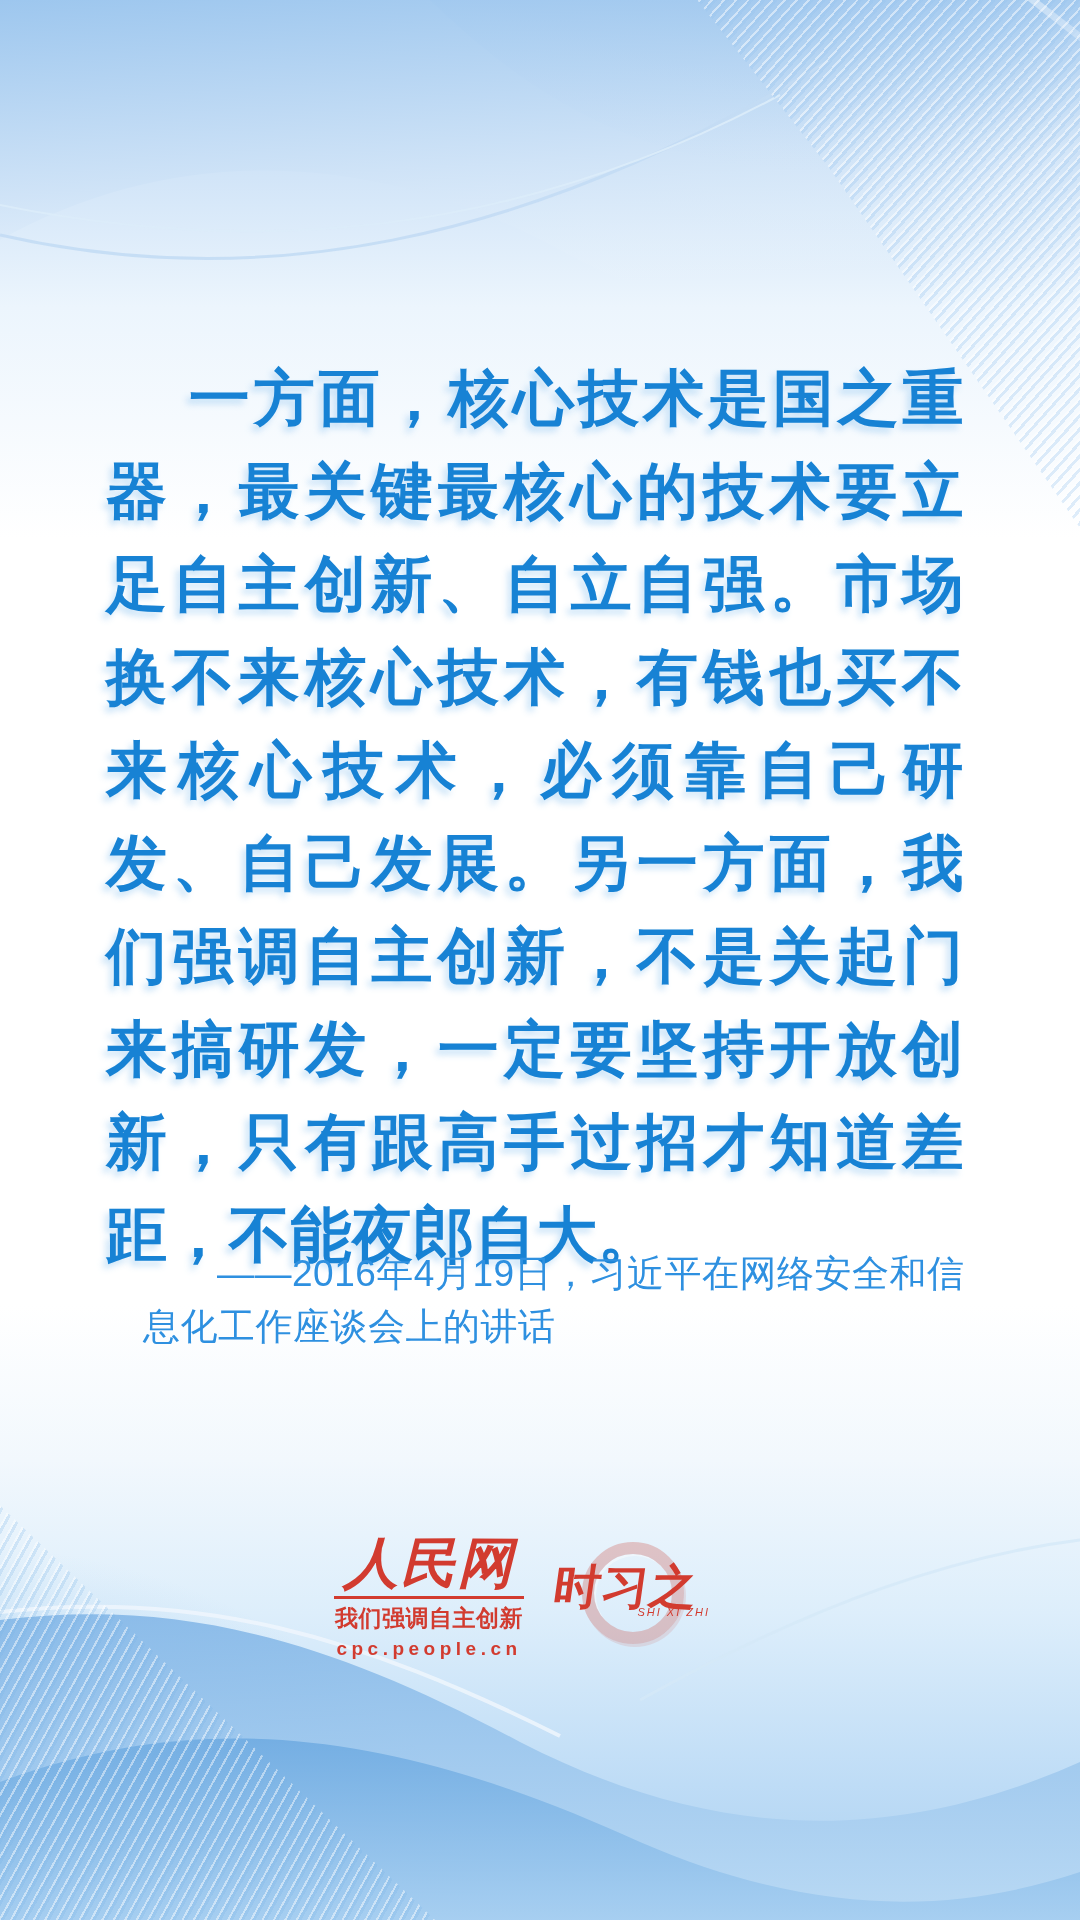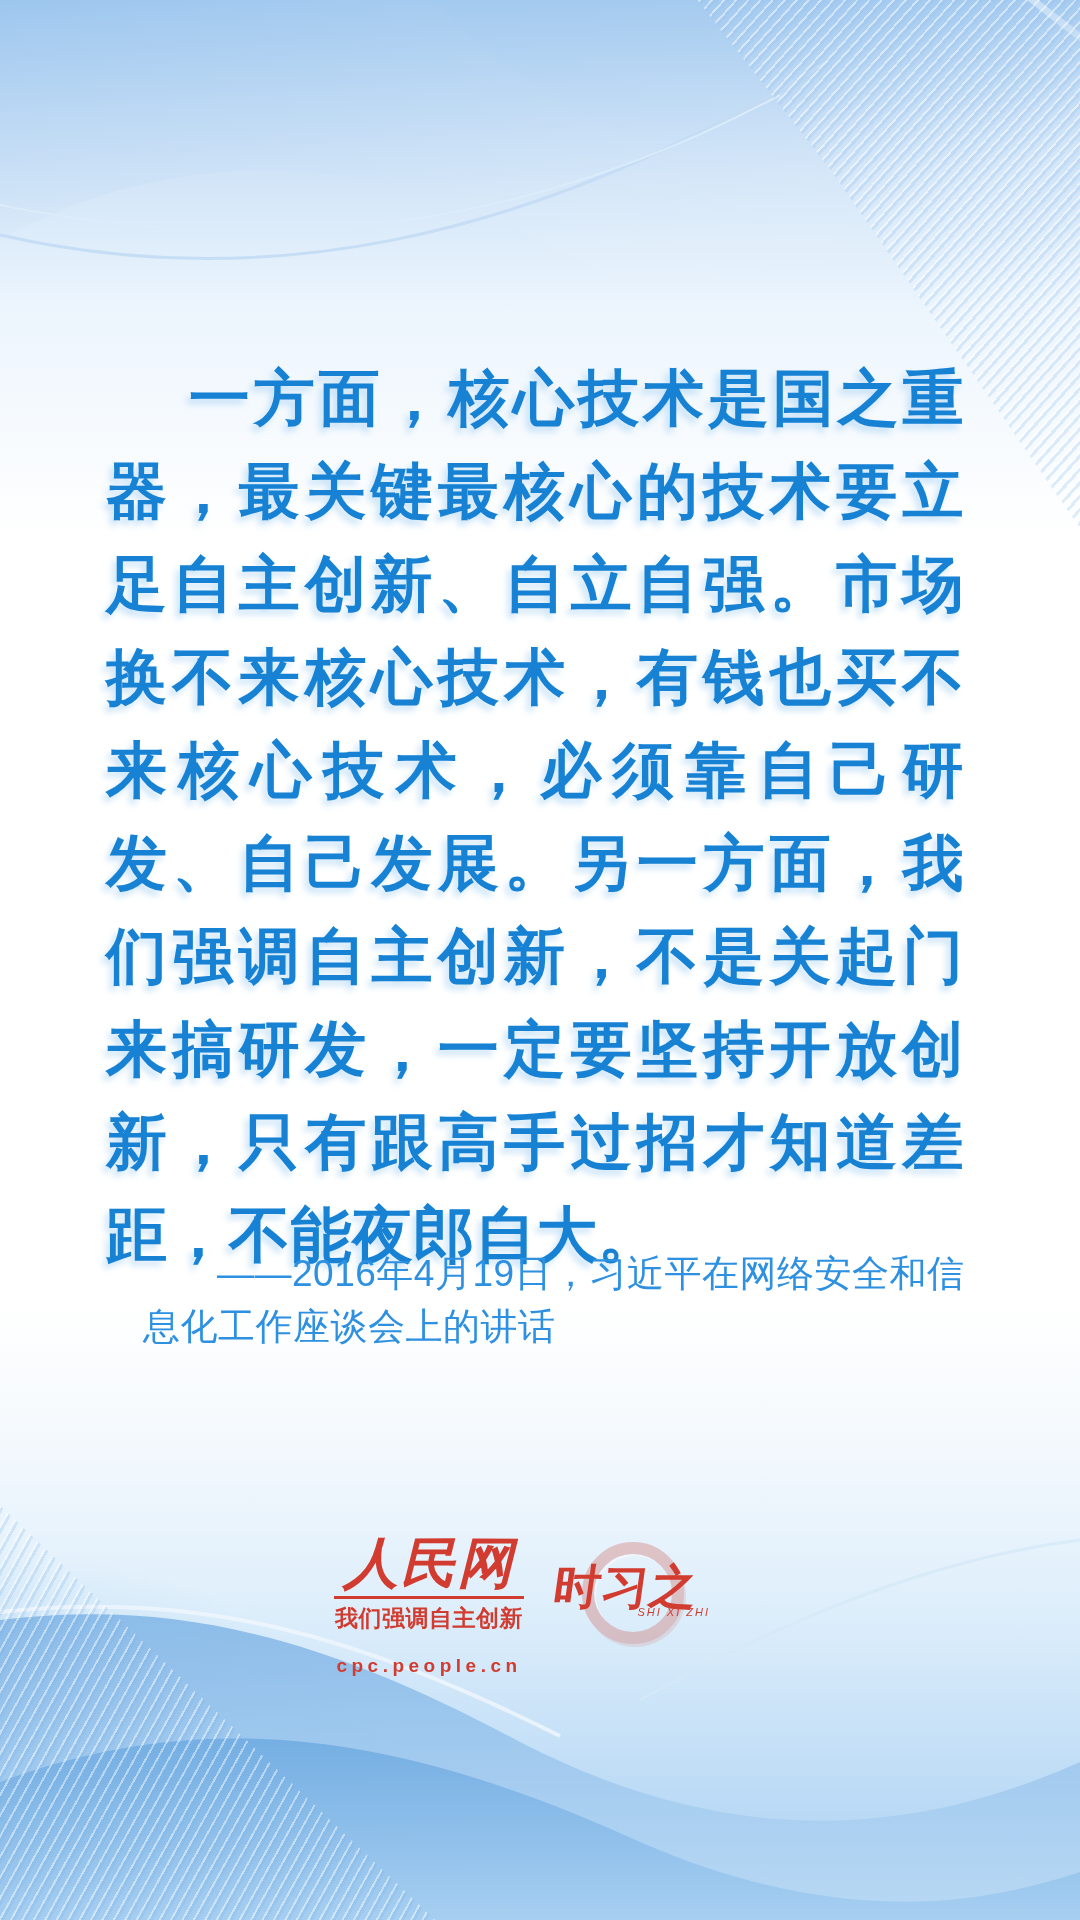--- a/index.html
+++ b/index.html
@@ -73,21 +73,21 @@
     display: flex; justify-content: center; align-items: flex-start; gap: 30px;
   }
   .pd-logo { width: 190px; text-align: center; color: #d23b2f; }
   .pd-script {
     font-size: 55px; line-height: 60px; font-weight: 700; font-style: italic;
     font-family: "Liberation Serif", "DejaVu Serif", serif;
     letter-spacing: 2px; white-space: nowrap;
   }
   .pd-underline { height: 0; border-top: 3px solid #d23b2f; margin-top: 2px; }
   .pd-sub { font-size: 23px; font-weight: 800; letter-spacing: 0.5px; margin-top: 4px; white-space: nowrap; }
-  .pd-url { font-size: 19px; font-weight: 700; letter-spacing: 4.5px; margin-top: 21px; white-space: nowrap; }
+  .pd-url { font-size: 19px; font-weight: 700; letter-spacing: 4.5px; margin-top: 4px; white-space: nowrap; }
 
   .sxz-logo { position: relative; width: 156px; height: 116px; }
   .sxz-ring {
     position: absolute; left: 28px; top: 8px; width: 78px; height: 78px;
     border-radius: 50%;
     border: 12px solid rgba(205,94,84,0.32);
     box-shadow: 2px 3px 0 rgba(205,94,84,0.15), inset 2px 2px 0 rgba(255,255,255,0.4);
   }
   .sxz-name {
     position: absolute; left: 0; top: 22px;

